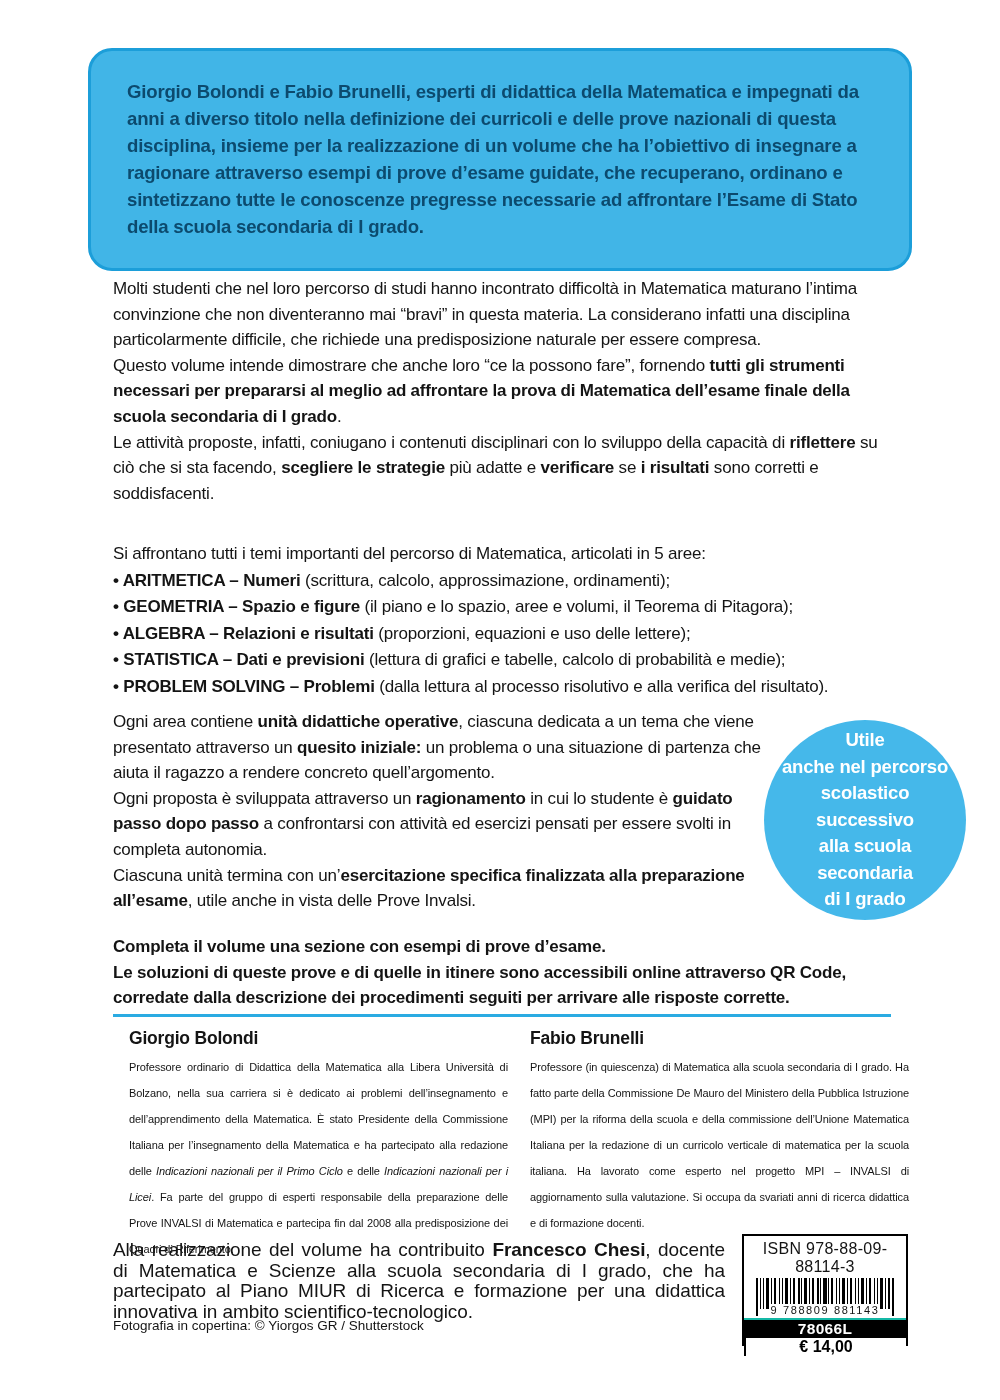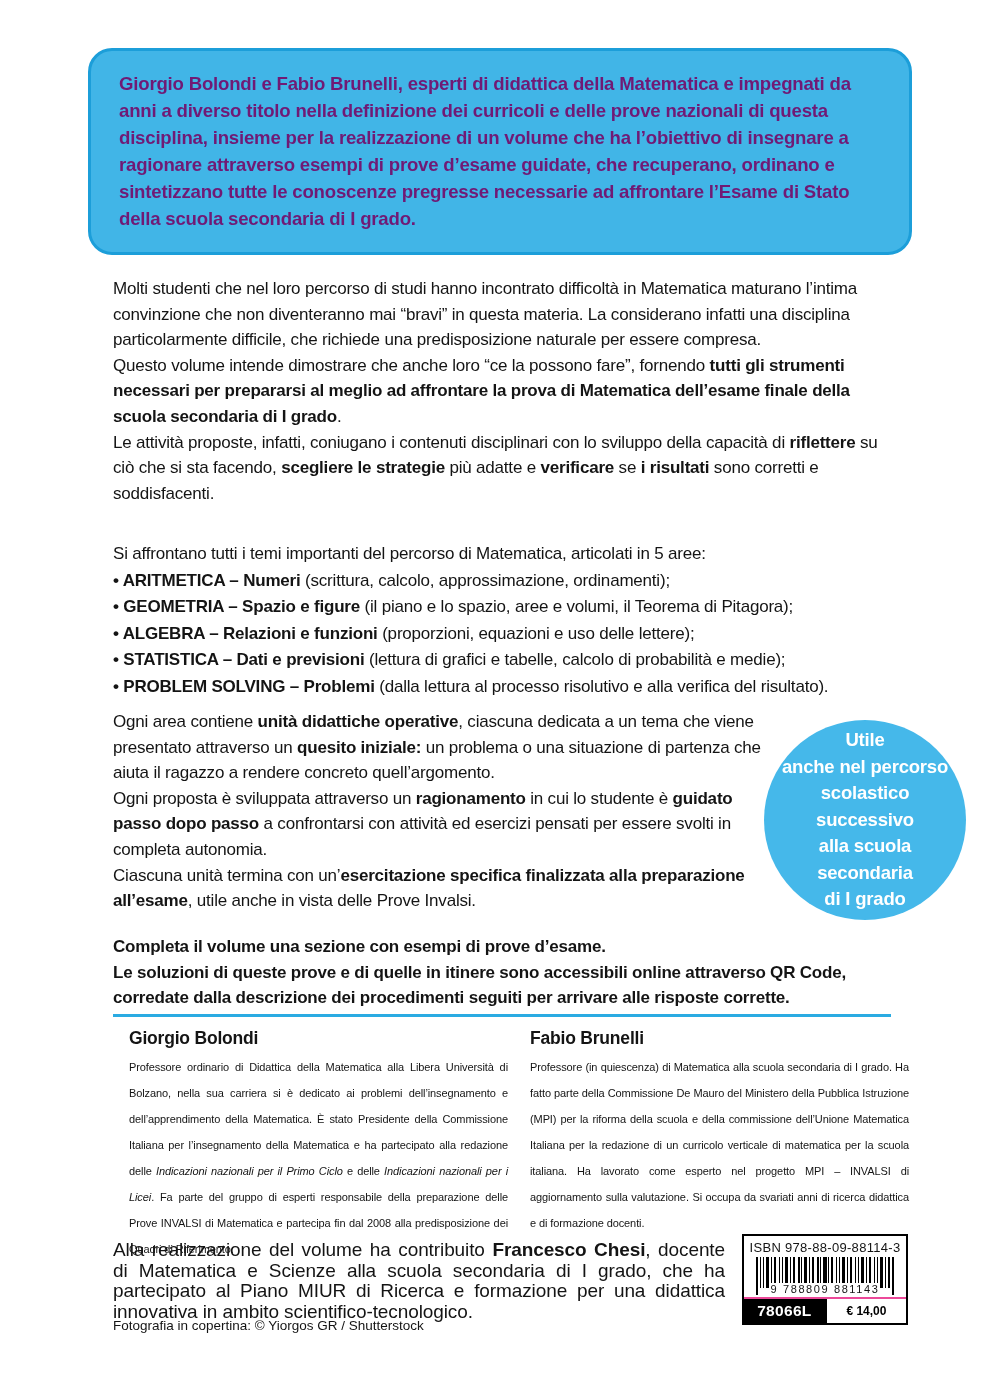--- a/index.html
+++ b/index.html
@@ -7,21 +7,21 @@
     position:relative;width:1000px;height:1400px;background:#ffffff;
     font-family:"Liberation Sans",sans-serif;color:#141414;overflow:hidden;
   }
   
   .top-box{
     position:absolute;left:88px;top:48px;width:824px;box-sizing:border-box;
     background:#41b5e7;border:3px solid #1c9ed9;border-radius:24px;
     padding:19px 28px 20px 28px;
   }
   .top-box p{
-    margin:0;color:#701a75;font-weight:bold;font-size:18.6px;line-height:27px;letter-spacing:-0.2px;
+    margin:8px;color:#0c4a6e;font-weight:bold;font-size:18.6px;line-height:27px;letter-spacing:-0.2px;
   }
   
   .body-p{margin:0;font-size:17px;line-height:25.6px;letter-spacing:-0.2px;}
   .body-p b{font-weight:bold;}
   .sec{position:absolute;left:113px;width:780px;}
   .sec-intro{top:276px;}
   .sec-areas{top:541px;}
   .sec-areas .body-p{line-height:26.6px;}
   .sec-units{top:709px;width:650px;}
   .sec-closing{top:934px;}
@@ -44,39 +44,39 @@
   .author-bio i{font-style:italic;}
   
   .contributor{position:absolute;left:113px;top:1240px;width:612px;font-size:19px;line-height:20.6px;text-align:justify;margin:0;letter-spacing:-0.1px;}
   .contributor b{font-weight:bold;}
   .credit{position:absolute;left:113px;top:1318px;margin:0;font-size:13.5px;letter-spacing:0;}
   
   .isbn-box{
     position:absolute;left:742px;top:1234px;width:166px;box-sizing:border-box;
     border:2px solid #000;background:#fff;
   }
-  .isbn-label{margin:4px 0 2px 0;text-align:center;font-size:13px;letter-spacing:0.3px;}
+  .isbn-label{margin:4px 0 2px 0;text-align:center;font-size:16px;letter-spacing:0.3px;}
   .barcode-wrap{position:relative;margin:0 12px;height:38px;}
   .barcode{
     position:absolute;left:4px;right:4px;top:0;height:31px;
     background:repeating-linear-gradient(90deg,
       #000 0 1.5px,#fff 1.5px 3px,#000 3px 4px,#fff 4px 6.5px,
       #000 6.5px 9.5px,#fff 9.5px 11px,#000 11px 12px,#fff 12px 14.5px,
       #000 14.5px 16px,#fff 16px 19px);
   }
   .guard{position:absolute;top:0;width:2px;height:38px;background:#000;}
   .guard.g-left{left:0;}
   .guard.g-mid{left:50%;}
   .guard.g-right{right:0;}
   .isbn-digits{margin:-12px 0 2px 0;text-align:center;font-size:11px;letter-spacing:1.6px;position:relative;}
   .isbn-digits span{background:#fff;padding:0 1px;text-align:center;}
-  .isbn-bottom{display:flex;border-top:2px solid #ec4899;height:24px;}
+  .isbn-bottom{display:flex;border-top:2px solid #14b8a6;height:24px;flex-direction:column;}
   .isbn-code{flex:1.02;background:#000;color:#fff;font-weight:bold;font-size:15.5px;
     display:flex;align-items:center;justify-content:center;letter-spacing:0.3px;}
-  .isbn-price{flex:1;background:#fff;color:#000;font-weight:bold;font-size:12px;
+  .isbn-price{flex:1;background:#fff;color:#000;font-weight:bold;font-size:16px;
     display:flex;align-items:center;justify-content:center;border-left:2px solid #000;}
 </style>
 </head>
 <body>
 
 <div class="page">
 
   <div class="top-box">
     <p>Giorgio Bolondi e Fabio Brunelli, esperti di didattica della Matematica e impegnati da anni a diverso titolo nella definizione dei curricoli e delle prove nazionali di questa disciplina, insieme per la realizzazione di un volume che ha l’obiettivo di insegnare a ragionare attraverso esempi di prove d’esame guidate, che recuperano, ordinano e sintetizzano tutte le conoscenze pregresse necessarie ad affrontare l’Esame di Stato della scuola secondaria di I grado.</p>
   </div>
@@ -84,21 +84,21 @@
   <div class="sec sec-intro">
     <p class="body-p"><span>Molti studenti che nel loro percorso di studi hanno incontrato difficoltà in Matematica maturano l’intima convinzione che non diventeranno mai “bravi” in questa materia. La considerano infatti una disciplina particolarmente difficile, che richiede una predisposizione naturale per essere compresa.</span></p>
     <p class="body-p"><span>Questo volume intende dimostrare che anche loro “ce la possono fare”, fornendo </span><b>tutti gli strumenti necessari per prepararsi al meglio ad affrontare la prova di Matematica dell’esame finale della scuola secondaria di I grado</b><span>.</span></p>
     <p class="body-p"><span>Le attività proposte, infatti, coniugano i contenuti disciplinari con lo sviluppo della capacità di </span><b>riflettere</b><span> su ciò che si sta facendo, </span><b>scegliere le strategie</b><span> più adatte e </span><b>verificare</b><span> se </span><b>i risultati</b><span> sono corretti e soddisfacenti.</span></p>
   </div>
 
   <div class="sec sec-areas">
     <p class="body-p"><span>Si affrontano tutti i temi importanti del percorso di Matematica, articolati in 5 aree:</span></p>
     <p class="body-p"><b>• ARITMETICA – Numeri</b><span> (scrittura, calcolo, approssimazione, ordinamenti);</span></p>
     <p class="body-p"><b>• GEOMETRIA – Spazio e figure</b><span> (il piano e lo spazio, aree e volumi, il Teorema di Pitagora);</span></p>
-    <p class="body-p"><b>• ALGEBRA – Relazioni e funzioni</b><span> (proporzioni, equazioni e uso delle lettere);</span></p>
+    <p class="body-p"><b>• ALGEBRA – Relazioni e risultati</b><span> (proporzioni, equazioni e uso delle lettere);</span></p>
     <p class="body-p"><b>• STATISTICA – Dati e previsioni</b><span> (lettura di grafici e tabelle, calcolo di probabilità e medie);</span></p>
     <p class="body-p"><b>• PROBLEM SOLVING – Problemi</b><span> (dalla lettura al processo risolutivo e alla verifica del risultato).</span></p>
   </div>
 
   <div class="sec sec-units">
     <p class="body-p"><span>Ogni area contiene </span><b>unità didattiche operative</b><span>, ciascuna dedicata a un tema che viene presentato attraverso un </span><b>quesito iniziale:</b><span> un problema o una situazione di partenza che aiuta il ragazzo a rendere concreto quell’argomento.</span></p>
     <p class="body-p"><span>Ogni proposta è sviluppata attraverso un </span><b>ragionamento</b><span> in cui lo studente è </span><b>guidato passo dopo passo</b><span> a confrontarsi con attività ed esercizi pensati per essere svolti in completa autonomia.</span></p>
     <p class="body-p"><span>Ciascuna unità termina con un’</span><b>esercitazione specifica finalizzata alla preparazione all’esame</b><span>, utile anche in vista delle Prove Invalsi.</span></p>
   </div>
 

